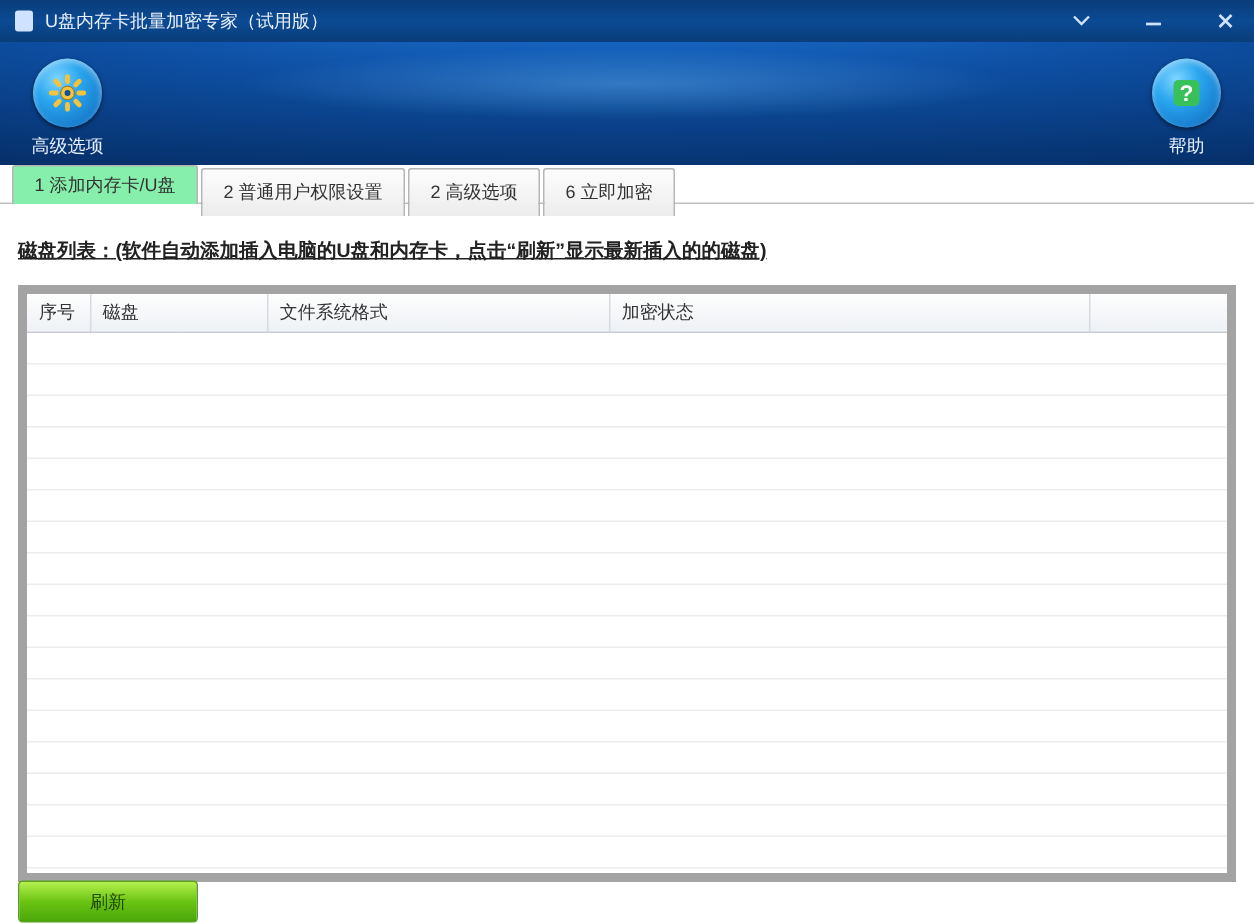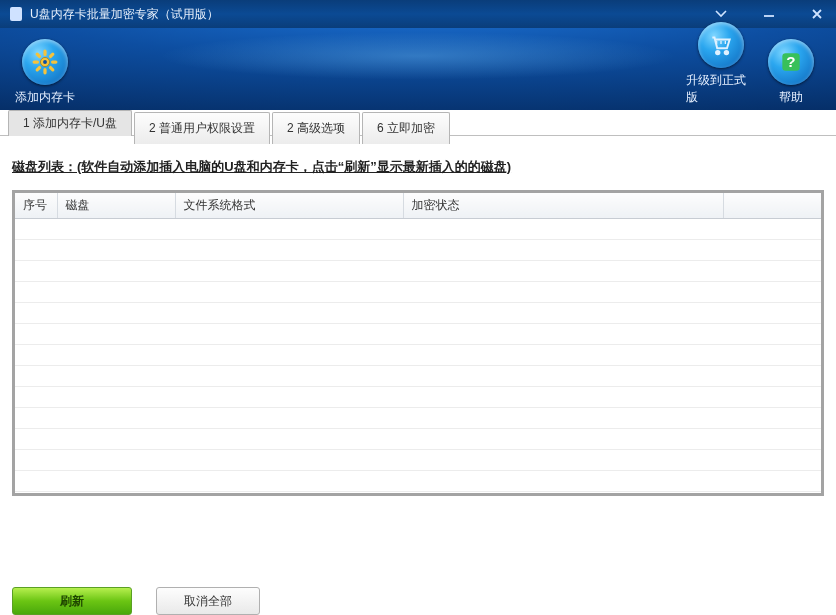--- a/index.html
+++ b/index.html
@@ -68,39 +68,39 @@
     color: #333;
     padding: 0 14px;
     display: flex; align-items: center;
     height: 32px;
     margin-top: 2px;
     margin-right: 2px;
     cursor: pointer;
     border-radius: 2px 2px 0 0;
   }
   .tab.active {
-    background: #e5e5e5;
+    background: #86efac;
     height: 26px;
     margin-top: 0;
     position: relative;
     z-index: 2;
   }
   .tab.active::after {
     content: "";
     position: absolute;
     left: 0; right: 0; bottom: -1px; height: 1px;
     background: #fff;
   }
 
   
   .content { padding: 14px 12px 0 12px; }
   .hint { font-size: 13px; font-weight: bold; color: #222; margin: 8px 0 14px 0; text-decoration: underline; }
 
   
-  .grid-wrap { border: 3px solid #a3a3a3; height: 306px; overflow: hidden; }
+  .grid-wrap { border: 6px solid #a3a3a3; height: 398px; overflow: hidden; }
   table.grid { width: 100%; border-collapse: collapse; font-size: 12px; color: #333; }
   table.grid th {
     background: linear-gradient(to bottom, #fdfdfd, #eef1f5);
     border-right: 1px solid #d6dbe1;
     border-bottom: 1px solid #c7ccd3;
     text-align: left;
     font-weight: normal;
     padding: 4px 8px;
     height: 24px;
   }
@@ -129,21 +129,21 @@
     border-radius: 3px;
     font-size: 12px;
     color: #333;
     display: flex; align-items: center; justify-content: center;
     cursor: pointer;
   }
   .btn.primary {
     border: 1px solid #5aa023;
     background: linear-gradient(to bottom, #b6ef4e, #6bc513 50%, #4aa80b);
     color: #1f4600;
-    font-weight: bold;
+    font-weight: normal;
     min-width: 120px;
     justify-content: center;
   }
 </style>
 </head>
 <body>
 
 <div class="titlebar">
   <div class="app-icon"></div>
   <div class="title">U盘内存卡批量加密专家（试用版）</div>
@@ -170,36 +170,25 @@
   <div class="tool-item">
     <div class="circle">
       <svg width="26" height="26" viewBox="0 0 24 24">
           <g fill="#f5c33b" stroke="#a66e00" stroke-width="0.6">
             <circle cx="12" cy="12" r="4.2"></circle>
             <path d="M12 2v3M12 19v3M2 12h3M19 12h3M4.8 4.8l2.1 2.1M17.1 17.1l2.1 2.1M19.2 4.8l-2.1 2.1M6.9 17.1l-2.1 2.1" stroke="#f5c33b" stroke-width="3" stroke-linecap="round"></path>
           </g>
           <circle cx="12" cy="12" r="1.8" fill="#0d4ea1"></circle>
         </svg>
     </div>
-    <div class="label">添加内存卡</div>
+    <div class="label">高级选项</div>
   </div>
 
   <div class="spacer"></div>
 
-  <div class="tool-item">
-    <div class="circle">
-      <svg width="26" height="26" viewBox="0 0 24 24" fill="none" stroke="#dff1ff" stroke-width="1.8">
-          <path d="M4 5h2l2.5 10h9l2.5-8H7"></path>
-          <circle cx="9" cy="19" r="1.6" fill="#dff1ff"></circle>
-          <circle cx="17" cy="19" r="1.6" fill="#dff1ff"></circle>
-          <path d="M8 8v3M12 8v3M16 8v3" stroke-width="1.2"></path>
-        </svg>
-    </div>
-    <div class="label">升级到正式版</div>
-  </div>
 
   <div class="tool-item">
     <div class="circle">
       <svg width="26" height="26" viewBox="0 0 24 24">
           <rect x="4" y="4" width="16" height="16" rx="3" fill="#38c05a"></rect>
           <text x="12" y="17" text-anchor="middle" font-size="14" font-weight="bold" fill="#fff">?</text>
         </svg>
     </div>
     <div class="label">帮助</div>
   </div>
@@ -363,16 +352,13 @@
           </tr>
         </tbody>
     </table>
   </div>
 </div>
 
 <div class="bottombar">
   <div class="btn primary">
       <span>刷新</span>
     </div>
-  <div class="btn">
-      <span>取消全部</span>
-    </div>
 </div>
 
 </body></html>

